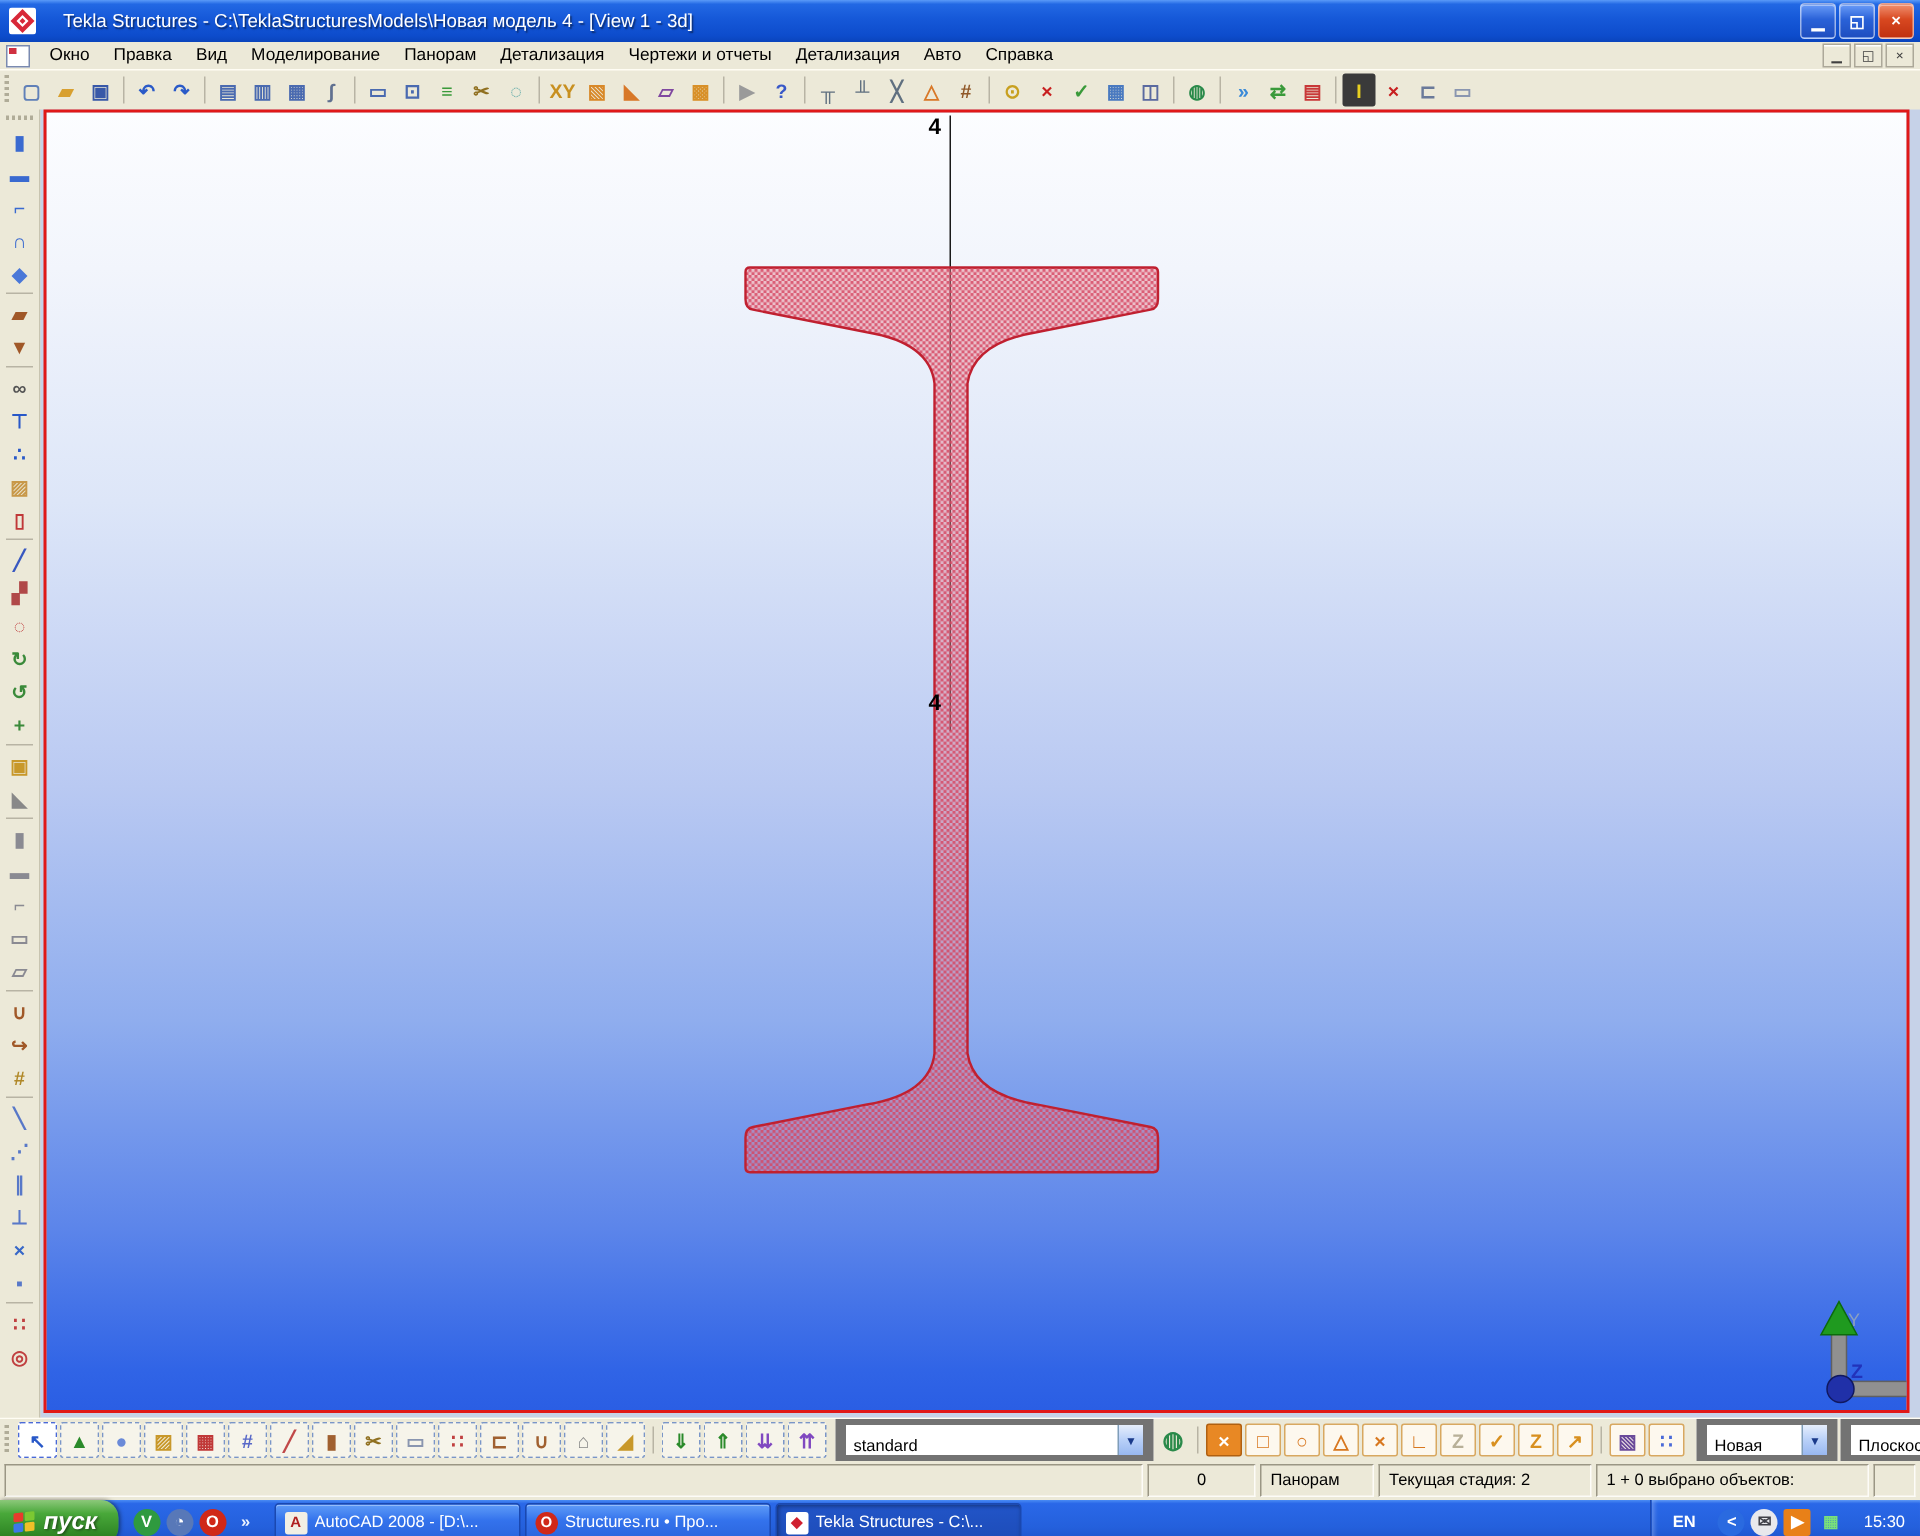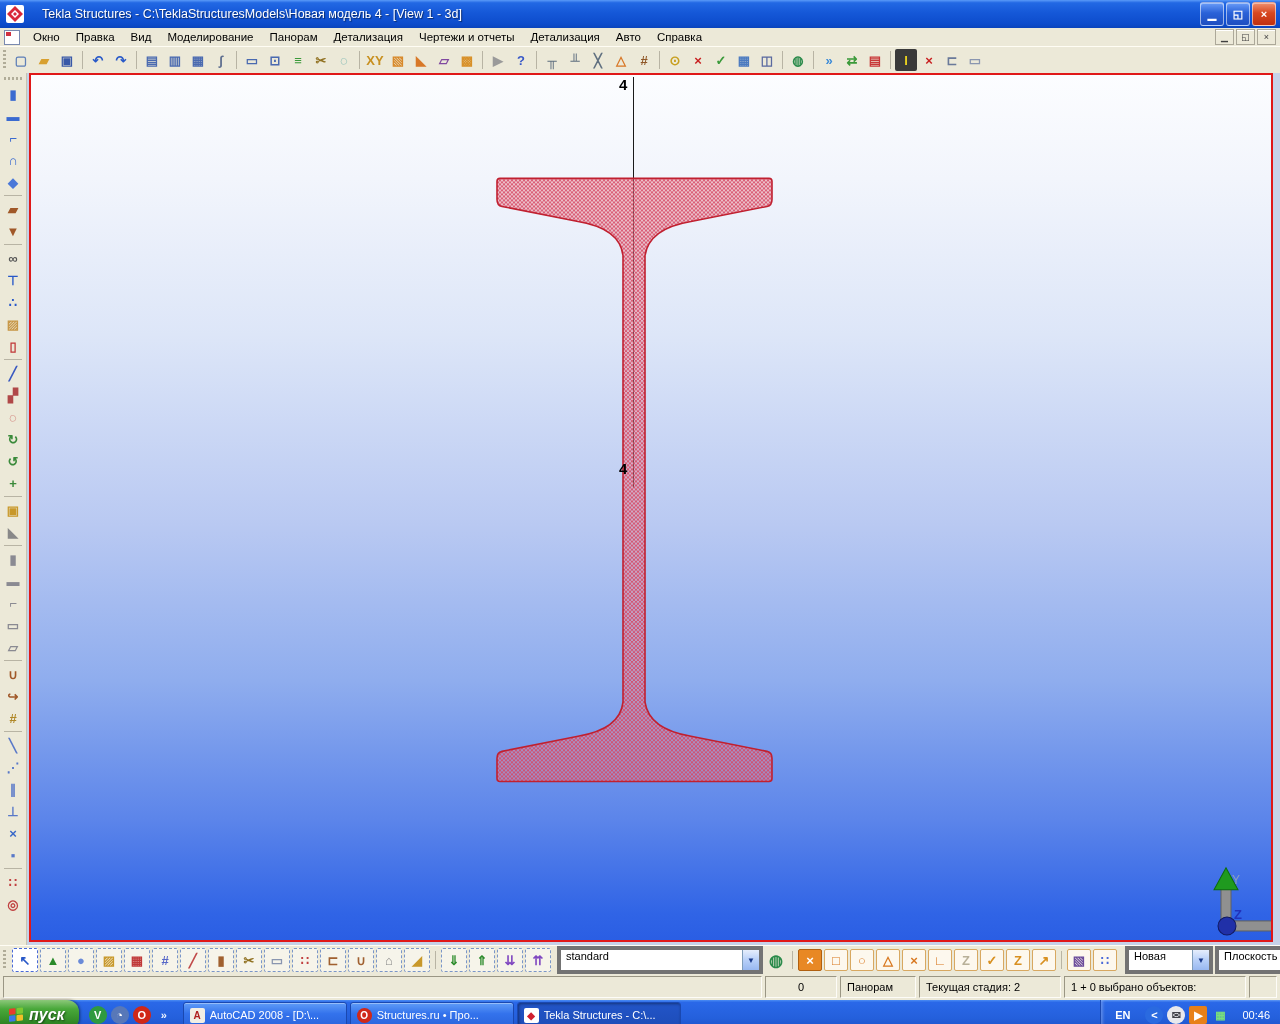--- a/index.html
+++ b/index.html
@@ -56,21 +56,21 @@
   .g2{left:588px;top:386px;}
 
   
   .bottombar{height:28px;background:#ece9d8;border-top:1px solid #fffdf4;display:flex;align-items:center;
     padding:0 2px;gap:2px;overflow:hidden;}
   .selbar,.snapbar,.qlrow{display:flex;align-items:center;gap:2px;}
   .selbar .tbtn{width:24px;height:22px;border:1px dashed #7a96c8;border-radius:2px;background:#f6f4ea;}
   .selbar .tbtn.pressed{background:#ffffff;border-color:#4a6ad8;}
   .snapbar .tbtn{width:22px;height:20px;border:1px solid #d8a860;background:#fdf8ee;border-radius:2px;}
   .snapbar .tbtn.pressed{background:#e88824;border-color:#b06010;}
-  .combo{display:flex;align-items:flex-start;height:20px;background:#fff;border:4px solid #737373;flex:none;}
+  .combo{display:flex;align-items:flex-end;height:20px;background:#fff;border:7px solid #737373;flex:none;}
   .combo-text{flex:1;padding:0 5px;font-size:11px;white-space:nowrap;overflow:hidden;}
   .combo-btn{width:16px;height:100%;border-left:1px solid #7f9db9;color:#1a3a8a;font-size:8px;
     display:flex;align-items:center;justify-content:center;
     background:linear-gradient(180deg,#e6eefc,#b8d0f8 50%,#98b8f0);}
   .c-profile{width:198px;margin-left:4px;}
   .c-auto{width:80px;margin-left:6px;}
   .c-plane{width:136px;}
 
   
   .statusbar{height:22px;background:#ece9d8;display:flex;gap:3px;padding:2px 3px;align-items:stretch;font-size:11px;}
@@ -615,17 +615,17 @@
           <span class="tbtn r" style="background: rgb(232, 232, 236);">
             <span class="glyph" style="color: rgb(64, 64, 72);">✉</span>
           </span>
           <span class="tbtn" style="background: rgb(232, 128, 24);">
             <span class="glyph" style="color: rgb(255, 255, 255);">▶</span>
           </span>
           <span class="tbtn">
             <span class="glyph" style="color: rgb(122, 224, 122);">▦</span>
           </span>
         </span>
-      <span class="clock">00:46</span>
+      <span class="clock">15:30</span>
     </div>
   </div>
 
 </div>
 
 </body></html>

